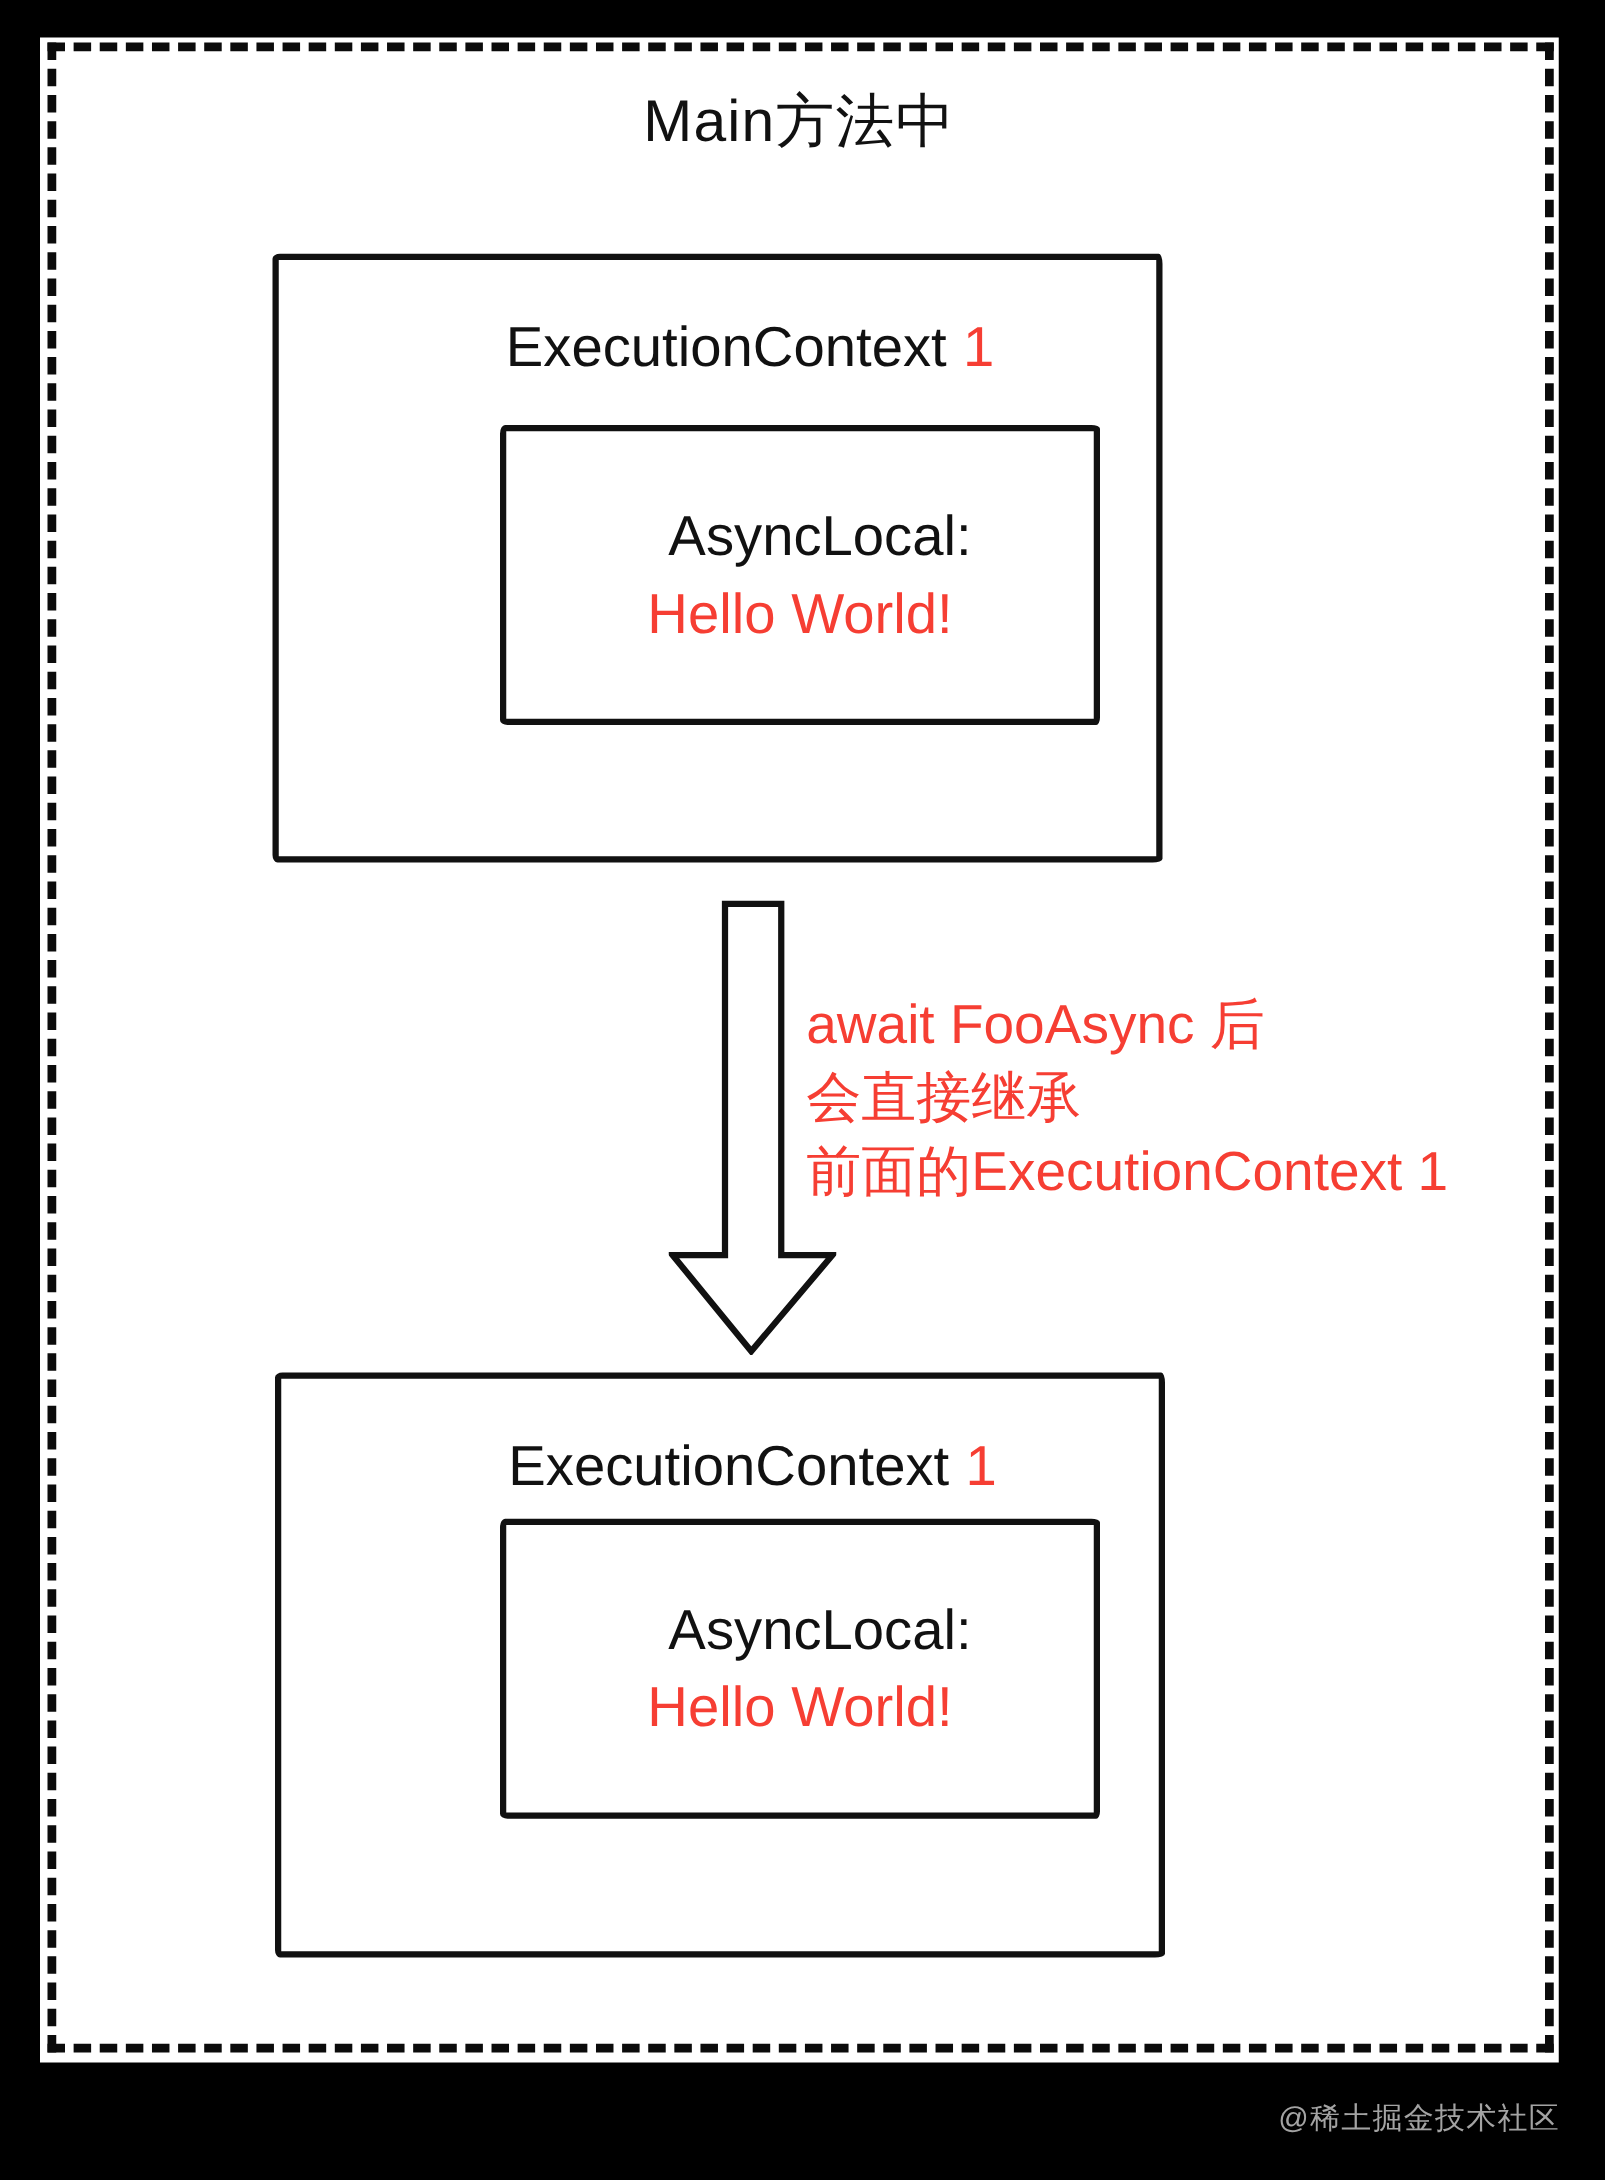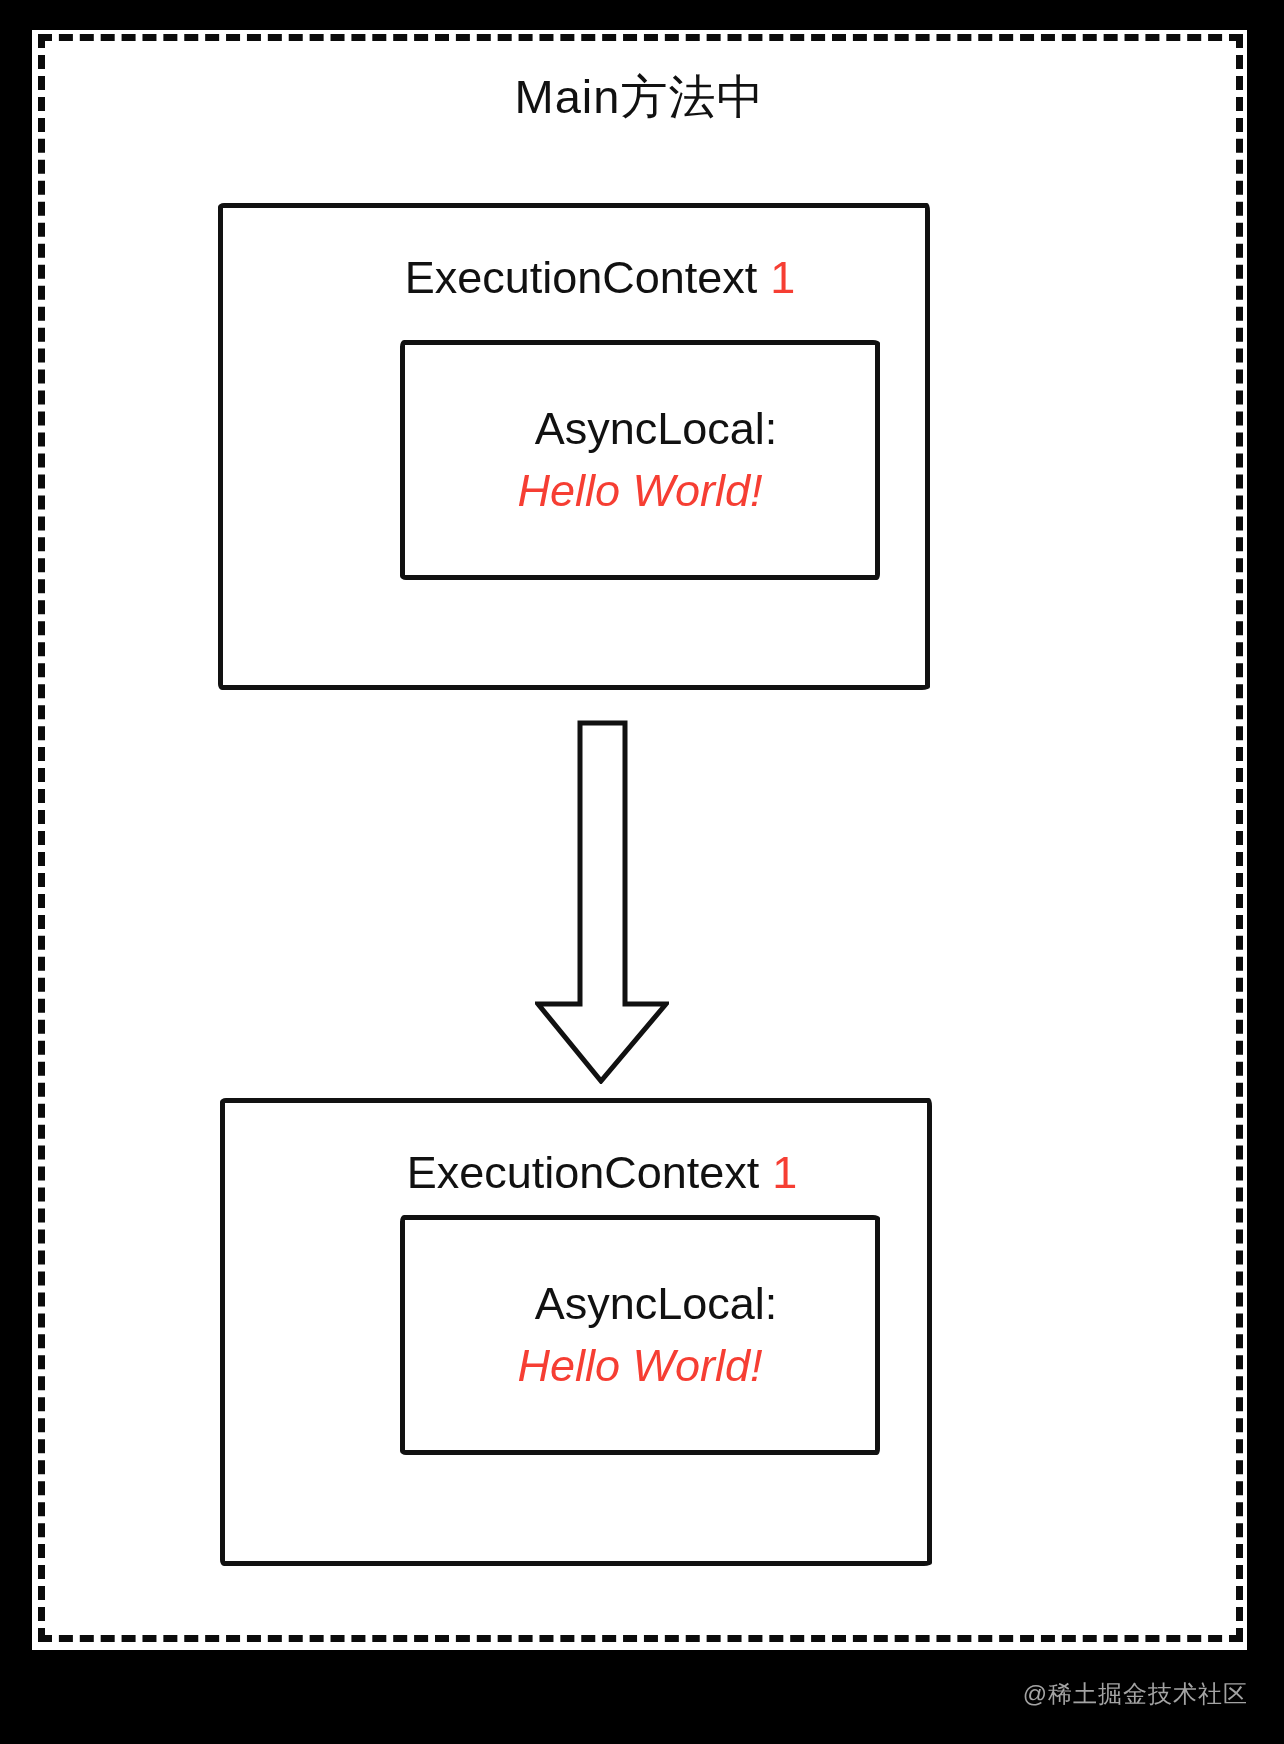--- a/index.html
+++ b/index.html
@@ -66,21 +66,21 @@
     flex-direction: column;
     align-items: center;
     justify-content: center;
     text-align: center;
     font-size: 45px;
     line-height: 1.38;
   }
   .ctx-box.top    .inner-box { left: 177px; top: 132px; width: 480px; height: 240px; }
   .ctx-box.bottom .inner-box { left: 175px; top: 112px; width: 480px; height: 240px; }
   .al-label { color: var(--ink); margin-left: 32px; }
-  .al-value { color: var(--red); font-style: italic; }
+  .al-value { color: var(--red); }
 
   .down-arrow {
     position: absolute;
     left: 503px; top: 690px;
     width: 134px; height: 364px;
   }
   .arrow-note {
     position: absolute;
     left: 613px; top: 760px;
     font-size: 44px;
@@ -114,20 +114,25 @@
       <div class="inner-box">
         <div class="al-label">AsyncLocal:</div>
         <div class="al-value">Hello World!</div>
       </div>
     </div>
 
     <svg class="down-arrow" viewBox="0 0 134 364" xmlns="http://www.w3.org/2000/svg">
       <polygon points="45,3 90,3 90,284 131,284 66,361 3,284 45,284" fill="#ffffff" stroke="#111111" stroke-width="5" stroke-linejoin="miter"></polygon>
     </svg>
 
+    <div class="arrow-note">
+      <div>await FooAsync 后</div>
+      <div>会直接继承</div>
+      <div>前面的ExecutionContext 1</div>
+    </div>
 
     <div class="ctx-box bottom">
       <div class="ctx-label">
         <span>ExecutionContext</span><span class="num">1</span>
       </div>
       <div class="inner-box">
         <div class="al-label">AsyncLocal:</div>
         <div class="al-value">Hello World!</div>
       </div>
     </div>

